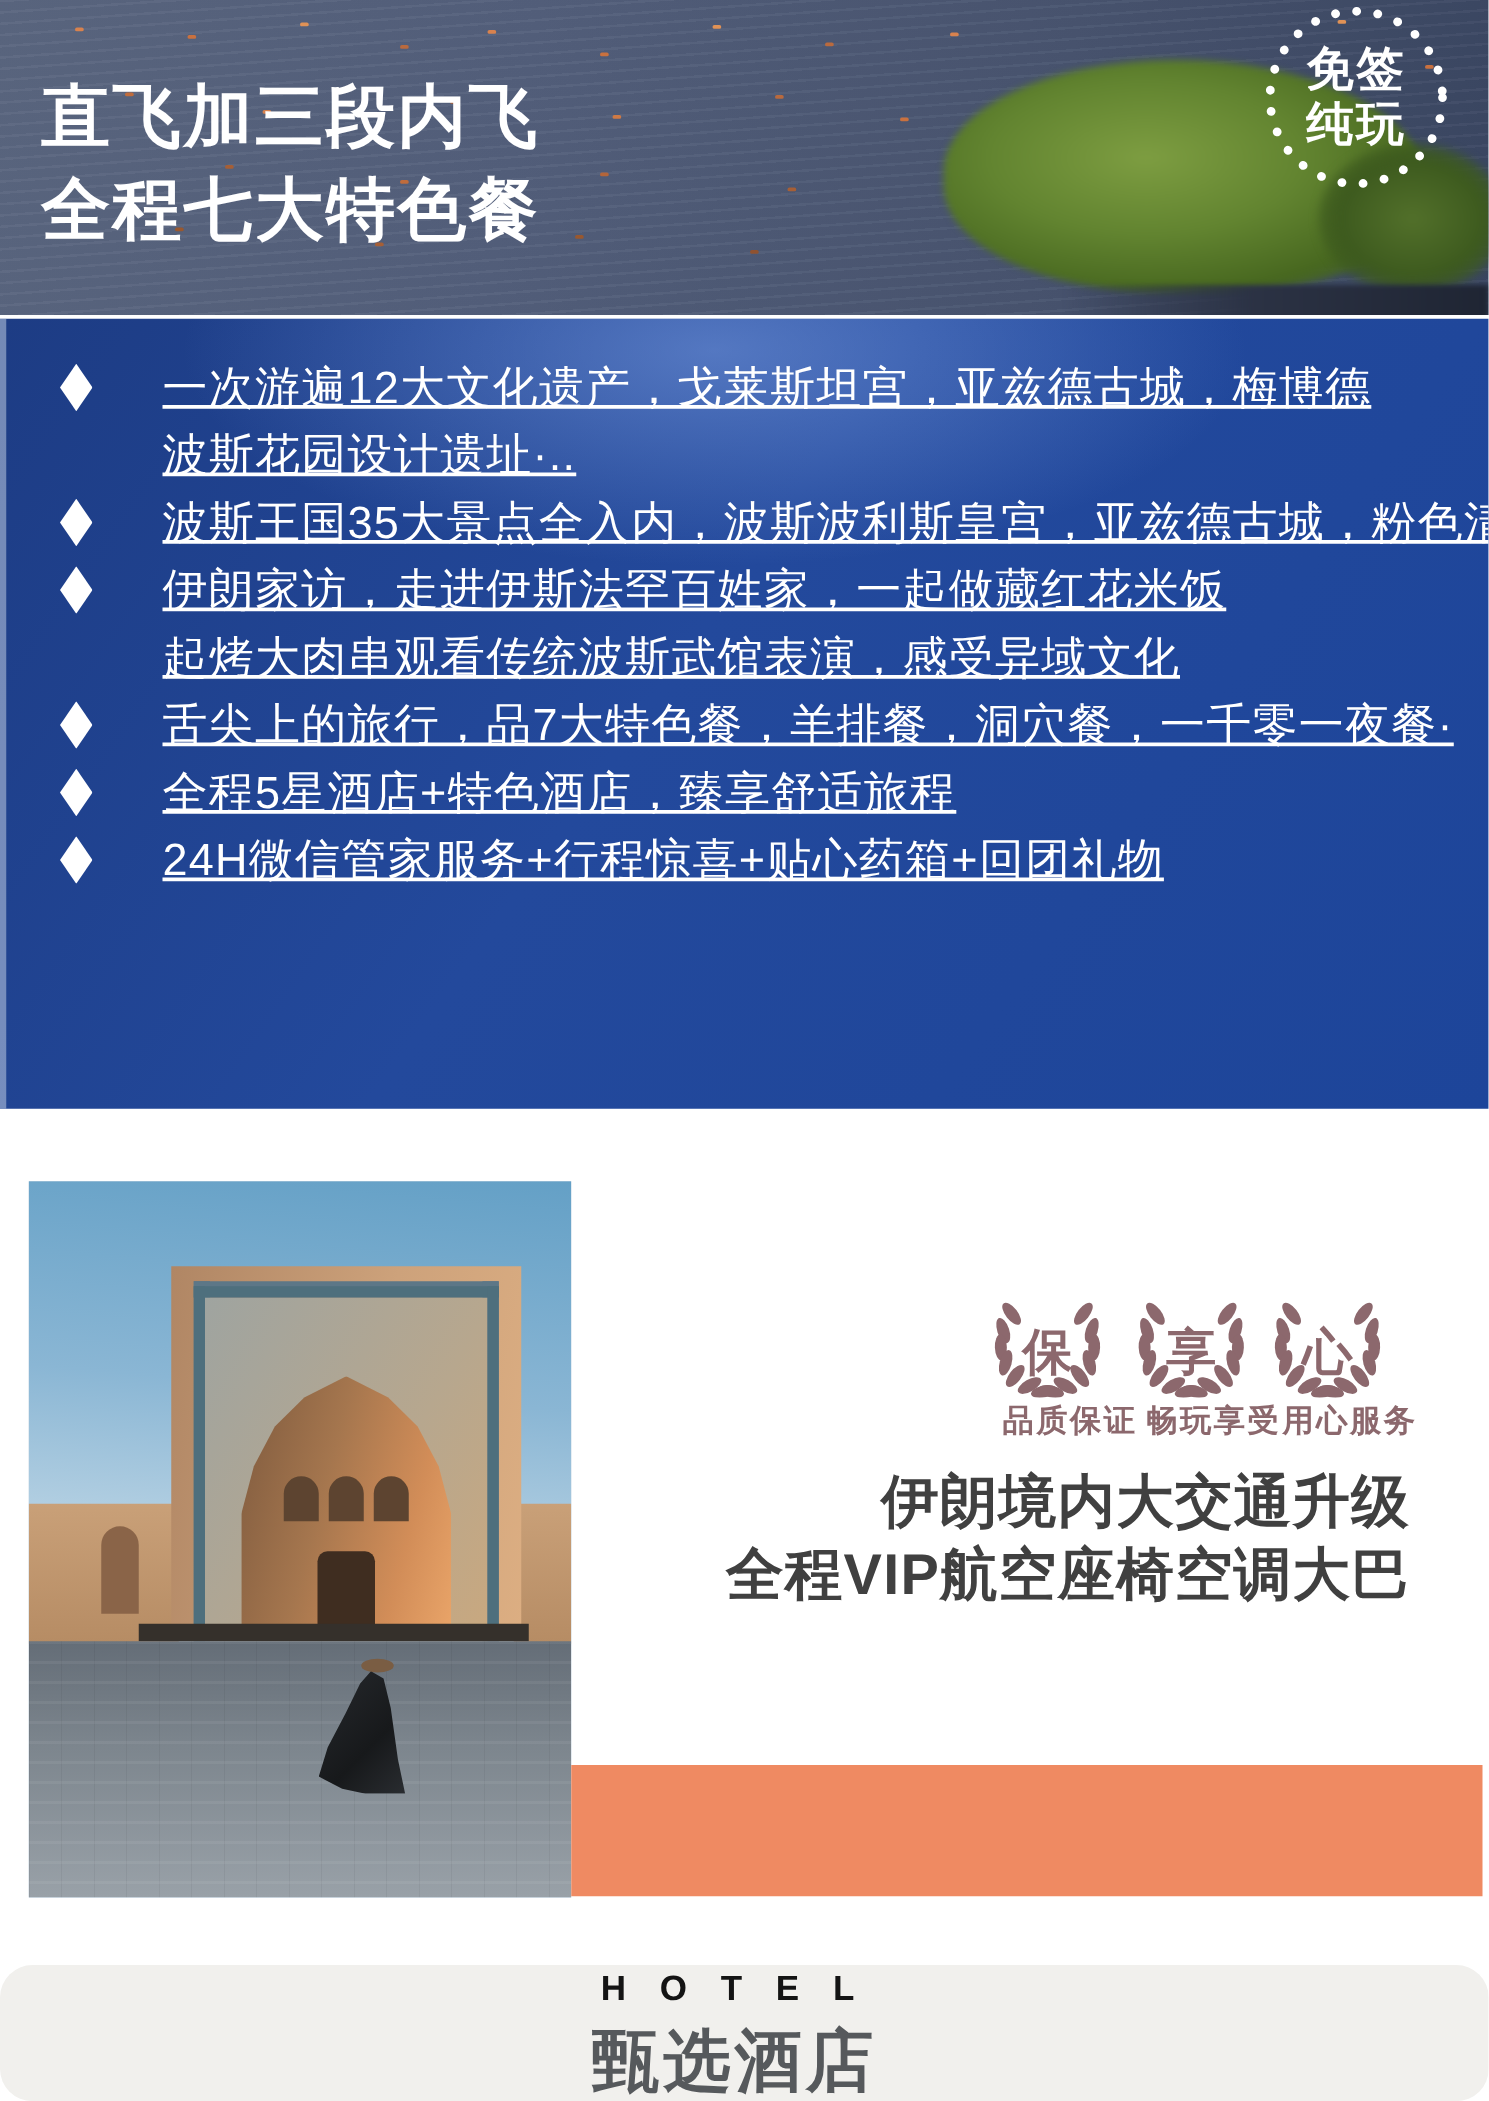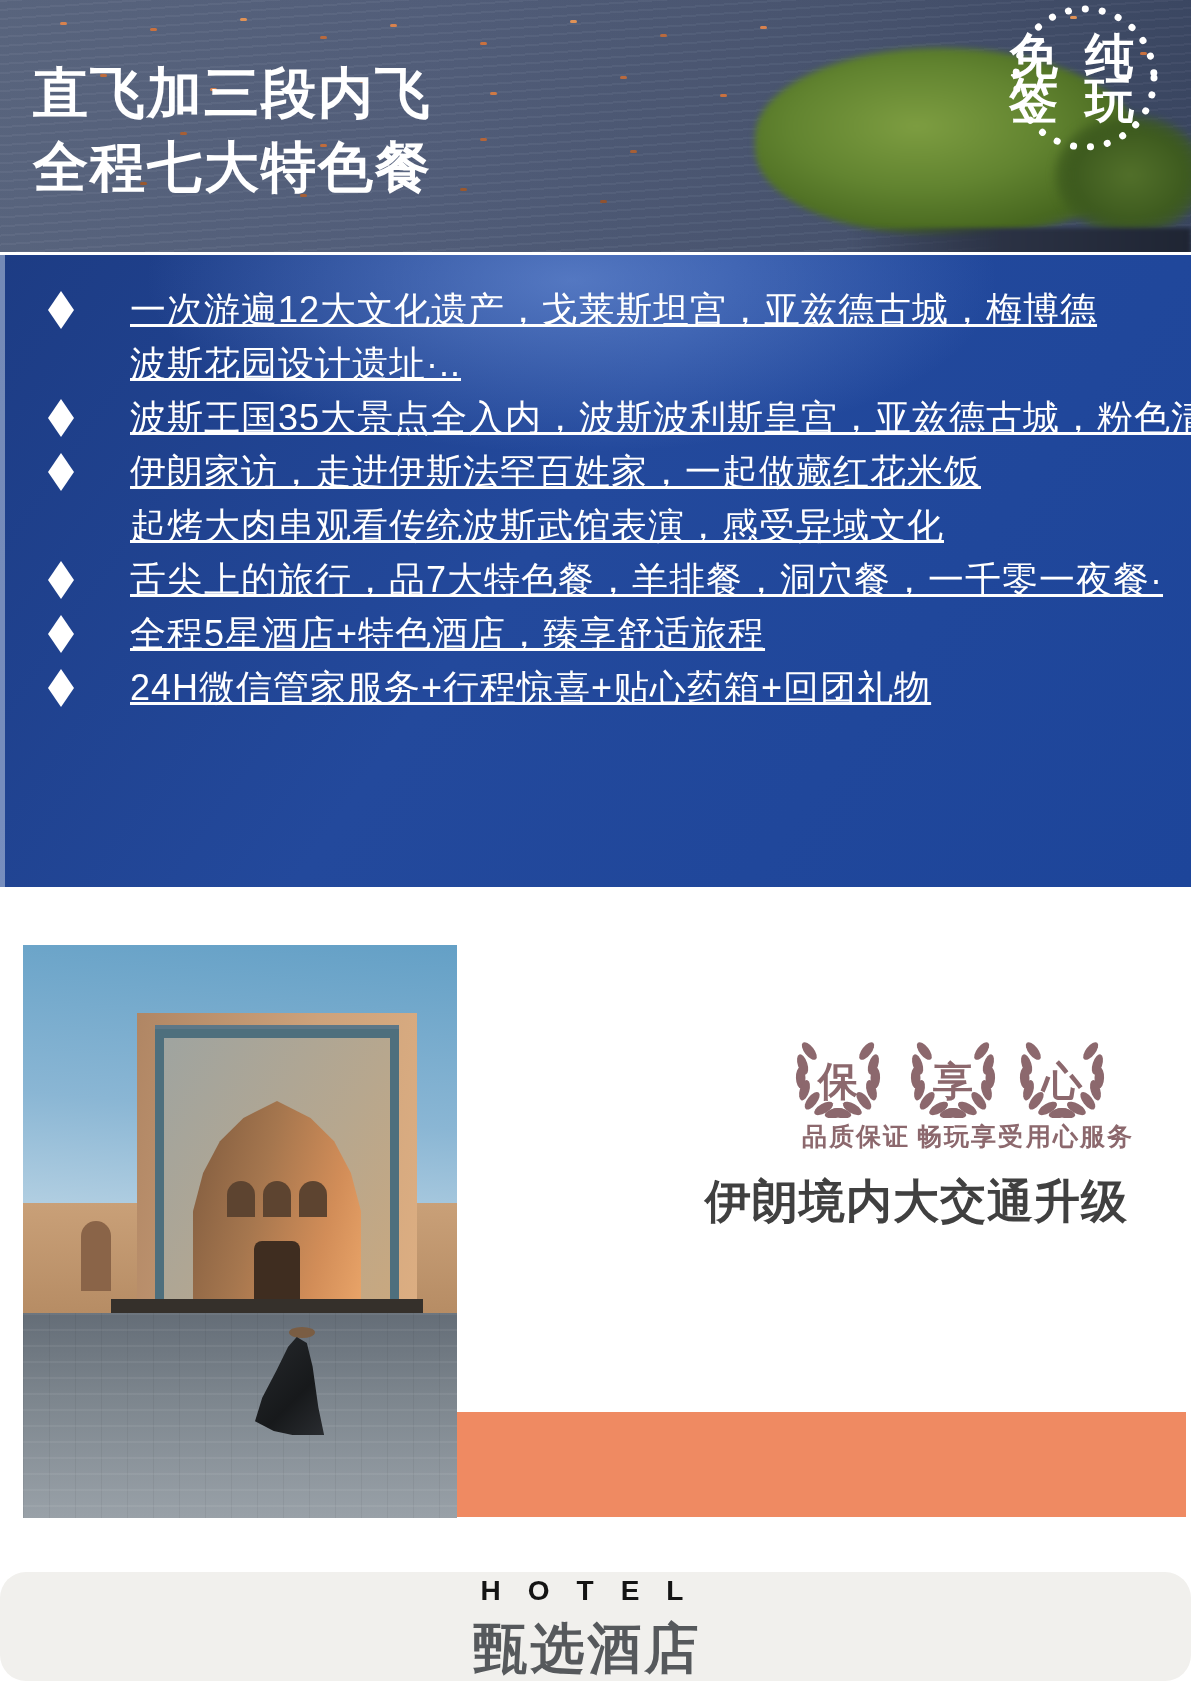--- a/index.html
+++ b/index.html
@@ -23,22 +23,22 @@
         filter:blur(3px);
         background:radial-gradient(ellipse at 42% 42%, #7d9d41 0%, #628430 40%, #47671f 72%, rgba(60,90,28,0) 98%);}
   .tree-side{position:absolute;left:1055px;top:115px;width:150px;height:120px;border-radius:50%;
         filter:blur(4px);
         background:radial-gradient(ellipse at 50% 50%, #52702a 0%, #3d5a1e 55%, rgba(50,70,25,0) 95%);}
   .shoreline{position:absolute;right:0;bottom:-4px;width:340px;height:28px;filter:blur(2px);
         background:linear-gradient(90deg, rgba(35,41,58,0) 0%, #2b3244 45%, #1f2533 100%);}
   .hero-title{position:absolute;left:33px;top:56px;color:#ffffff;font-size:55px;line-height:74px;
         font-weight:700;letter-spacing:2px;}
   .visa-badge{position:absolute;left:1009px;top:2px;width:152px;height:152px;}
-  .visa-badge .badge-text{position:absolute;inset:0;display:flex;flex-direction:row;align-items:center;
-        justify-content:center;color:#ffffff;font-size:49px;line-height:44px;font-weight:700;letter-spacing:2px;}
+  .visa-badge .badge-text{position:absolute;inset:0;display:flex;flex-direction:column;align-items:center;
+        justify-content:center;color:#ffffff;font-size:38px;line-height:44px;font-weight:700;letter-spacing:2px;}
 
   
   .promo{position:absolute;left:0;top:255px;width:1191px;height:632px;overflow:hidden;
         background:
           radial-gradient(ellipse 55% 42% at 48% 4%, rgba(125,160,228,0.55), rgba(125,160,228,0) 65%),
           linear-gradient(125deg, #1d3c84 0%, #23499c 45%, #1d459a 100%);}
   .promo-edge{position:absolute;left:0;top:0;width:5px;height:100%;background:rgba(225,232,245,0.45);}
   .bullets{position:absolute;left:48px;top:28px;right:20px;color:#ffffff;font-size:36px;letter-spacing:1px;}
   .b-row{display:flex;align-items:center;height:54px;white-space:nowrap;text-decoration:underline;}
   .b-row.cont{padding-left:82px;}
@@ -252,20 +252,21 @@
         <ellipse cx="0" cy="0" rx="5" ry="11" transform="translate(65 82) rotate(-60)"></ellipse>
         <ellipse cx="0" cy="0" rx="5" ry="11" transform="translate(53 87) rotate(-78)"></ellipse>
       </g>
     </svg>
     <div class="char">心</div>
     <div class="caption">用心服务</div>
   </div>
 
   <div class="transport">
     <div>伊朗境内大交通升级</div>
+    <div>全程VIP航空座椅空调大巴</div>
   </div>
 
   <div class="orange-bar"></div>
 
   <div class="footer">
     <div class="hotel-en">HOTEL</div>
     <div class="hotel-zh">甄选酒店</div>
   </div>
 
 </div>

